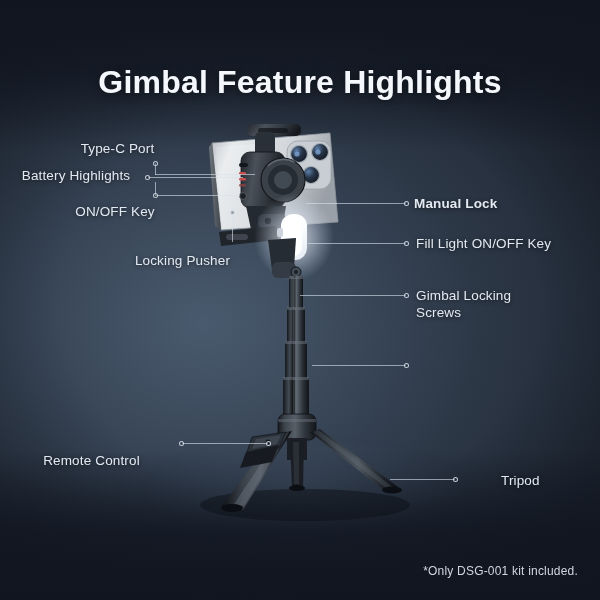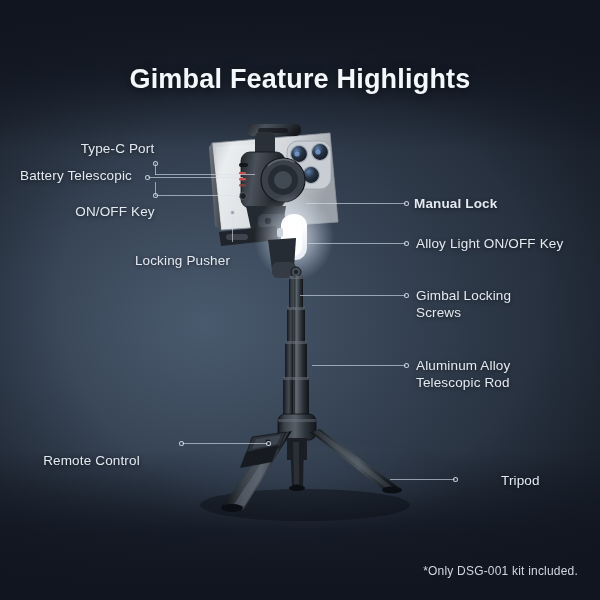--- a/index.html
+++ b/index.html
@@ -43,21 +43,21 @@
     background: radial-gradient(55% 50% at 50% 50%, rgba(130,155,185,0.22) 0%, rgba(110,135,165,0.10) 45%, rgba(0,0,0,0) 80%);
     filter: blur(6px);
   }
 
   
   .title {
     position: absolute;
     left: 0; right: 0; top: 64px;
     text-align: center;
     color: #f4f7fb;
-    font-size: 27px;
+    font-size: 32px;
     font-weight: bold;
     letter-spacing: 0.2px;
     text-shadow: 0 2px 10px rgba(0,0,0,0.5);
   }
 
   
   .label {
     position: absolute;
     color: #e3e9f1;
     font-size: 13.5px;
@@ -300,28 +300,26 @@
   <div class="lead h" style="left:300px; top:295px; width:106px;"></div>
   <div class="dot" style="left:404px; top:293px;"></div>
 
   <div class="lead h" style="left:312px; top:365px; width:94px;"></div>
   <div class="dot" style="left:404px; top:363px;"></div>
 
   <div class="lead h" style="left:390px; top:479px; width:65px;"></div>
   <div class="dot" style="left:453px; top:477px;"></div>
 
   <div class="label left" style="left:30px;  top:140px; width:175px;">Type-C Port</div>
-  <div class="label left" style="left:10px;  top:167px; width:132px;">Battery Telescopic</div>
+  <div class="label left" style="left:10px;  top:167px; width:132px;">Battery Highlights</div>
   <div class="label left" style="left:30px;  top:203px; width:170px;">ON/OFF Key</div>
   <div class="label left" style="left:90px;  top:252px; width:185px;">Locking Pusher</div>
   <div class="label left" style="left:10px;  top:452px; width:163px;">Remote Control</div>
 
   <div class="label right" style="left:414px; top:195px; width:180px;font-weight:bold;">Manual Lock</div>
-  <div class="label right" style="left:416px; top:235px; width:182px;">Alloy Light ON/OFF Key</div>
+  <div class="label right" style="left:416px; top:235px; width:182px;">Fill Light ON/OFF Key</div>
   <div class="label right" style="left:416px; top:287px; width:170px;">Gimbal Locking
 Screws</div>
-  <div class="label right" style="left:416px; top:357px; width:170px;">Aluminum Alloy
-Telescopic Rod</div>
   <div class="label right" style="left:465px; top:472px; width:110px;margin-left:36px;">Tripod</div>
 
   <div class="footnote">*Only DSG-001 kit included.</div>
 
 </div>
 
 </body></html>

